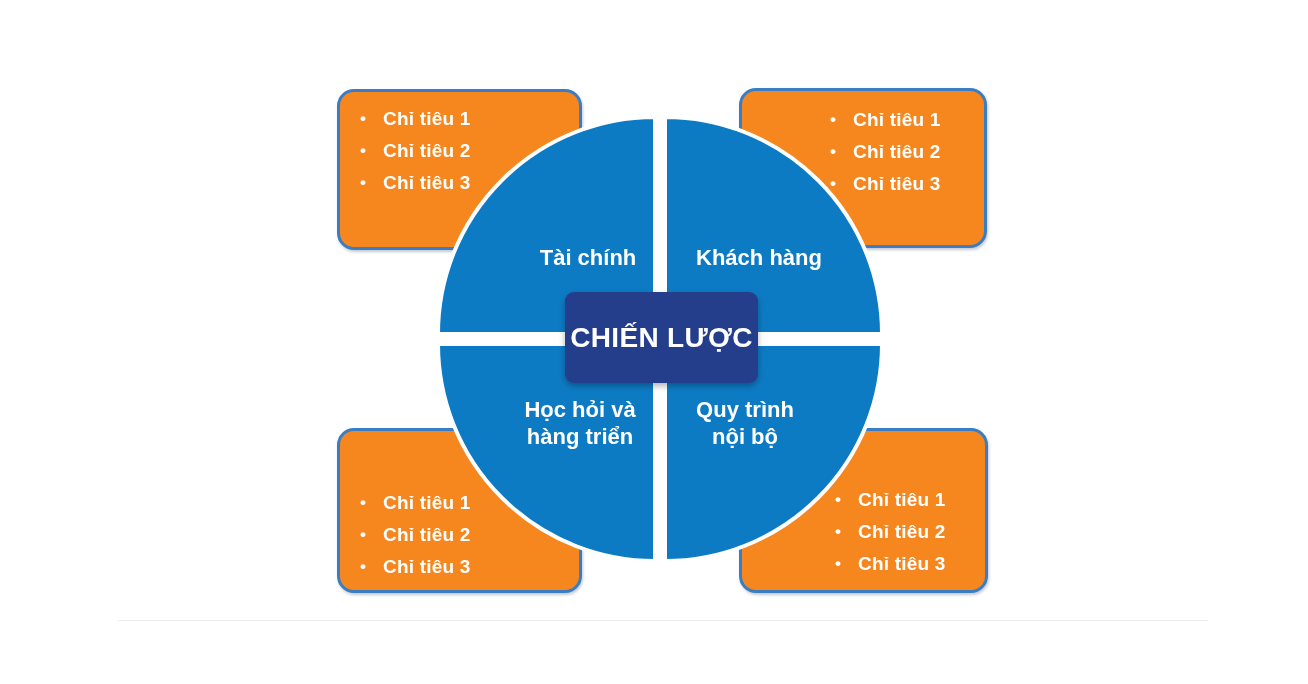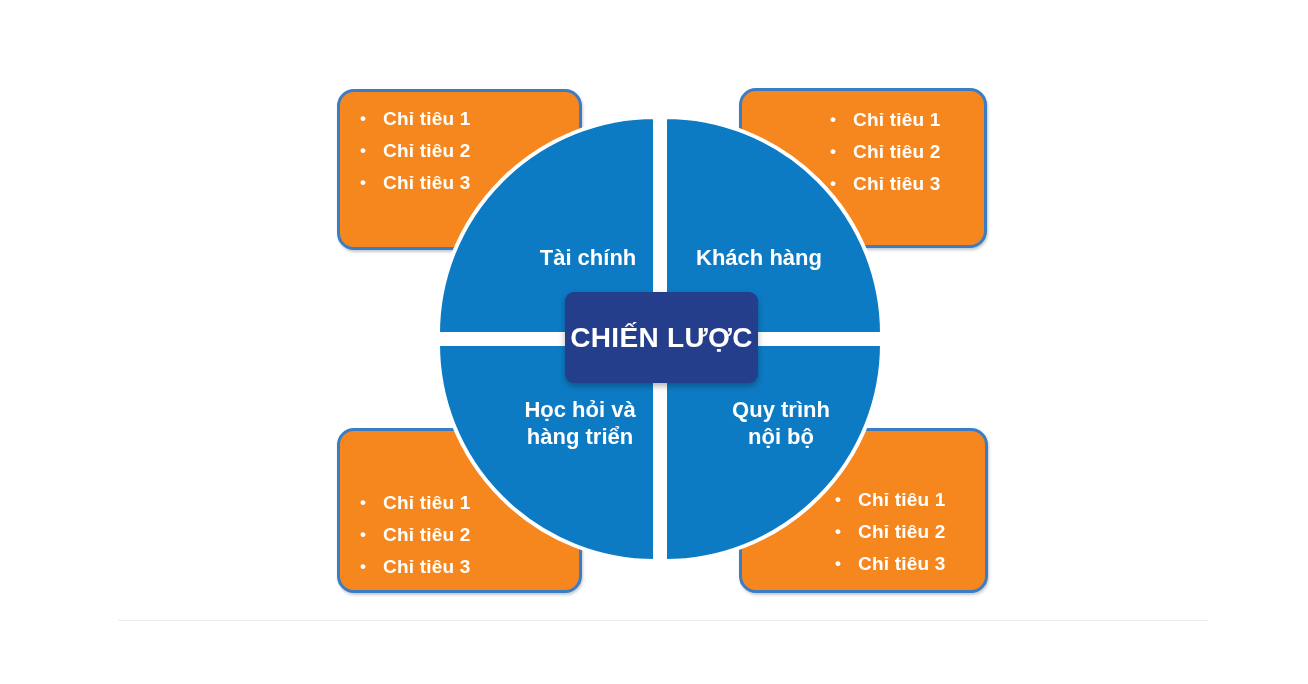--- a/index.html
+++ b/index.html
@@ -125,21 +125,21 @@
 
   <div class="qlabel" style="left:580px;top:244px;margin-left:8px;">Tài chính</div>
 
   <div class="qlabel" style="left:759px;top:244px;">Khách hàng</div>
 
   <div class="qlabel" style="left:580px;top:396px;">
     <div>Học hỏi và</div>
     <div>hàng triển</div>
   </div>
 
-  <div class="qlabel" style="left:745px;top:396px;margin-left:36px;">
+  <div class="qlabel" style="left:745px;top:396px;">
     <div>Quy trình</div>
     <div>nội bộ</div>
   </div>
 
   <div class="center-box">
     <span>CHIẾN LƯỢC</span>
   </div>
 
 </div>
 

